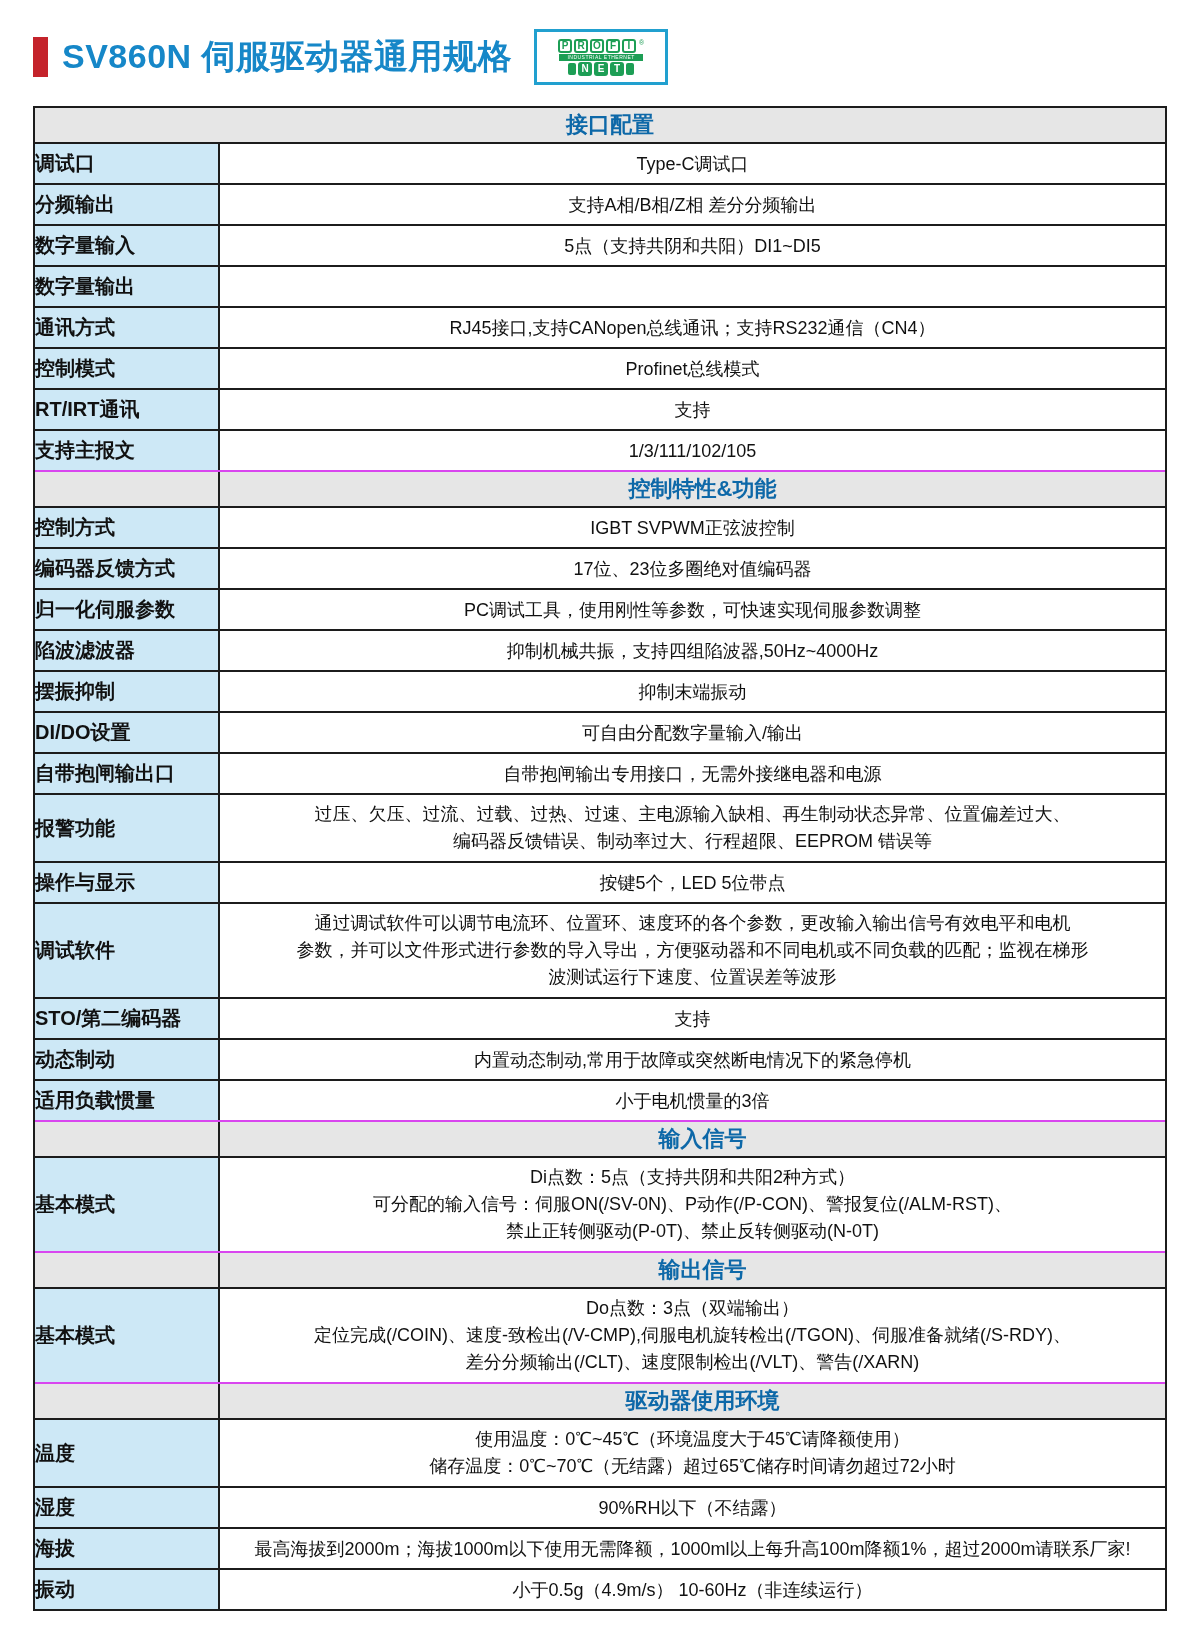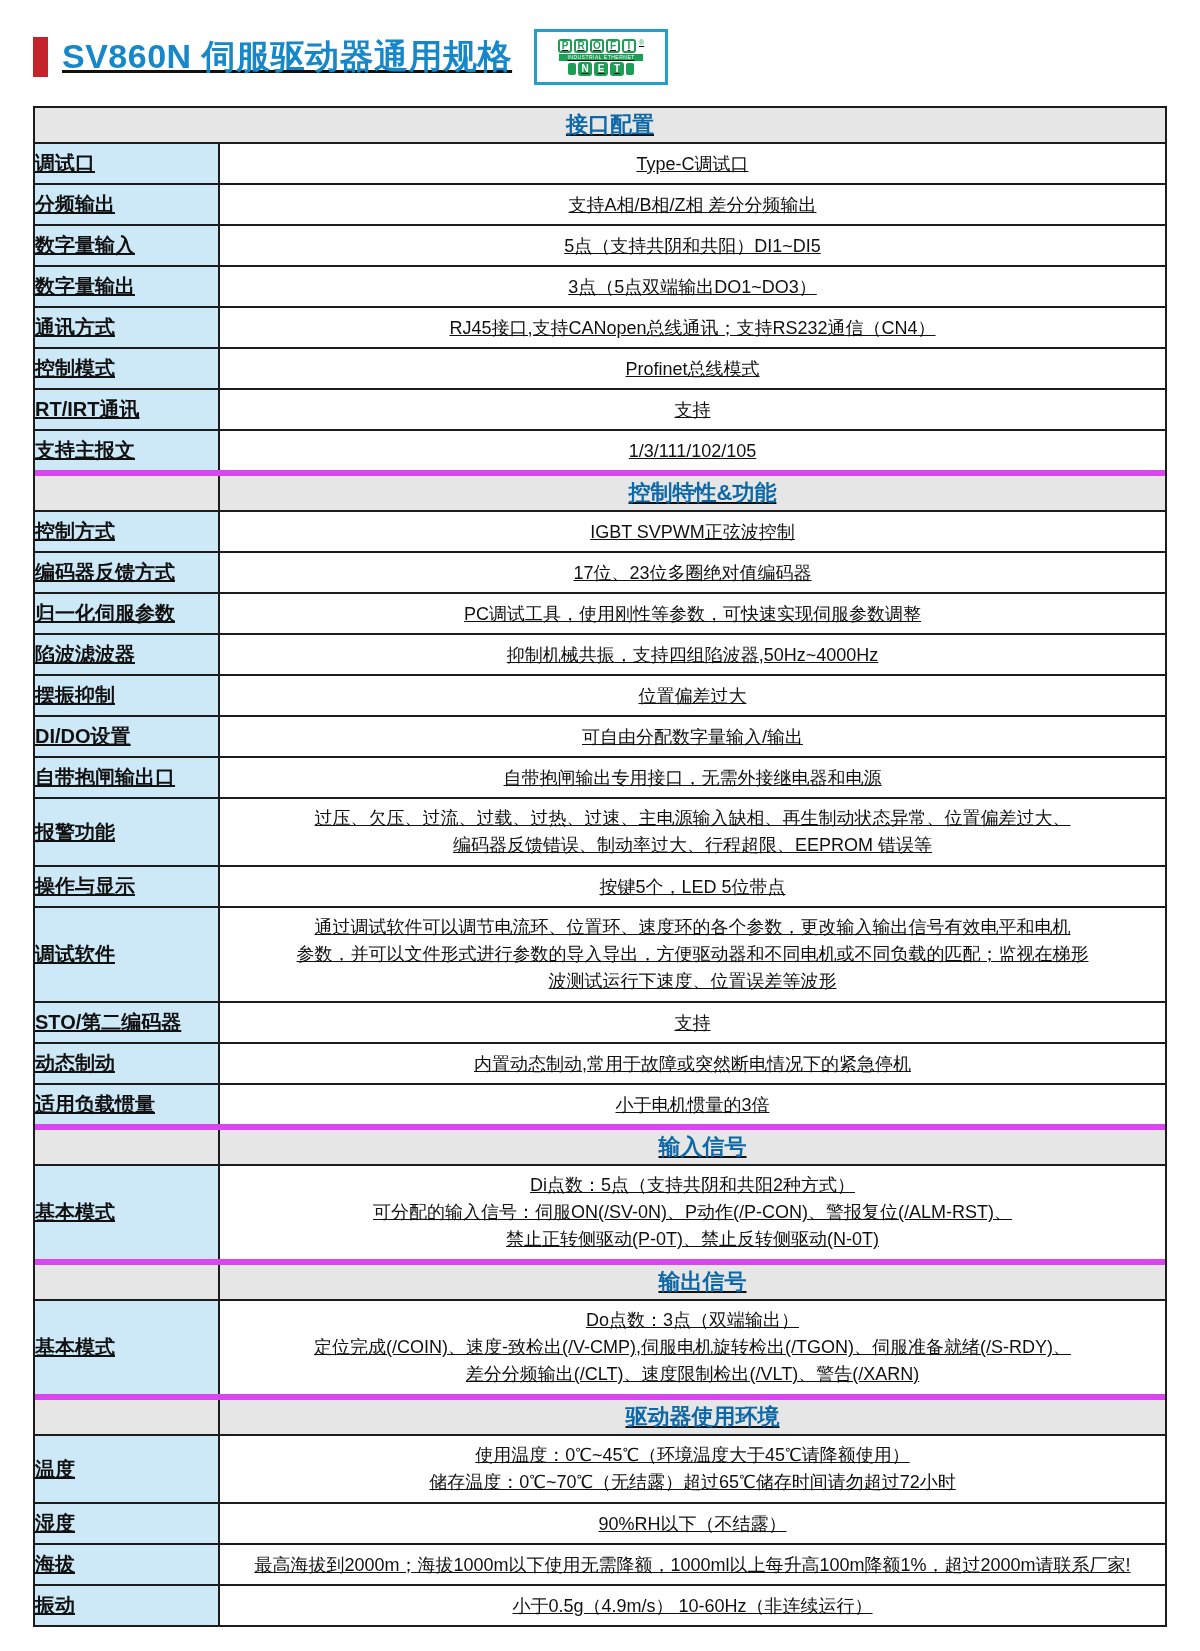--- a/index.html
+++ b/index.html
@@ -2,21 +2,21 @@
 <html><head>
 <meta charset="utf-8">
 <style>
   html,body { margin:0; padding:0; background:#ffffff; }
   body {
     width:1200px; height:1651px;
     font-family:"Liberation Sans", sans-serif;
     color:#111;
     -webkit-font-smoothing:antialiased;
   }
-  .page { padding:26px 33px 0 33px; box-sizing:border-box;text-decoration:underline; }
+  .page { padding:26px 33px 0 33px; box-sizing:border-box; }
 
   
   .header-row { display:flex; align-items:center; margin-bottom:18px; height:62px; }
   .red-bar { width:15px; height:40px; background:#c4232b; margin-right:14px; flex:0 0 auto; }
   .title { margin:0; font-size:34px; font-weight:bold; color:#1687c8; letter-spacing:0.5px; white-space:nowrap; }
 
   
   .logo { margin-left:22px; width:128px; height:50px; border:3px solid #21a0cf; background:#fff;
           display:flex; flex-direction:column; align-items:center; justify-content:center; box-sizing:content-box; }
   .logo-top { display:flex; align-items:flex-start; gap:2px; }
@@ -29,21 +29,21 @@
   .logo-bot { display:flex; align-items:center; gap:2px; }
   .logo-sq { width:8px; height:12px; background:#1d9e55; border-radius:2px; }
   .logo-letter-solid { width:14px; height:14px; background:#1d9e55; border-radius:3px;
           color:#fff; font-weight:bold; font-size:10px; line-height:10px;
           display:flex; align-items:center; justify-content:center; }
 
   
   .spec-table { border:2px solid #1c1c1c; background:#fff; }
   .spec-table > :first-child { border-top:none; }
 
-  .section-row { display:flex; border-top:6px solid #d946ef; min-height:34px; background:#e6e6e6; }
+  .section-row { display:flex; border-top:2px solid #d946ef; min-height:34px; background:#e6e6e6; }
   .section-left { flex:0 0 185px; border-right:2px solid #1c1c1c; box-sizing:border-box; }
   .section-title-cell { flex:1; display:flex; align-items:center; justify-content:center;
           color:#0d68a8; font-weight:bold; font-size:22px;padding-left:20px; }
 
   .row { display:flex; border-top:2px solid #1c1c1c; min-height:39px; background:#fff; }
   .cell-label { flex:0 0 185px; background:#cde8f6; border-right:2px solid #1c1c1c; box-sizing:border-box;
           display:flex; align-items:center; 
           font-size:20px; font-weight:600; color:#111; white-space:nowrap; }
   .cell-value { flex:1; display:flex; flex-direction:column; align-items:center; justify-content:center;
           text-align:center; font-size:18px; color:#111; padding:4px 17px; box-sizing:border-box; }
@@ -97,23 +97,20 @@
         </div>
       </div>
       <div class="row">
         <div class="cell-label">数字量输入</div>
         <div class="cell-value">
           <div class="line">5点（支持共阴和共阳）DI1~DI5</div>
         </div>
       </div>
       <div class="row">
         <div class="cell-label">数字量输出</div>
-        <div class="cell-value">
-          <div class="line">3点（5点双端输出DO1~DO3）</div>
-        </div>
       </div>
       <div class="row">
         <div class="cell-label">通讯方式</div>
         <div class="cell-value">
           <div class="line">RJ45接口,支持CANopen总线通讯；支持RS232通信（CN4）</div>
         </div>
       </div>
       <div class="row">
         <div class="cell-label">控制模式</div>
         <div class="cell-value">
@@ -156,21 +153,21 @@
       </div>
       <div class="row">
         <div class="cell-label">陷波滤波器</div>
         <div class="cell-value">
           <div class="line">抑制机械共振，支持四组陷波器,50Hz~4000Hz</div>
         </div>
       </div>
       <div class="row">
         <div class="cell-label">摆振抑制</div>
         <div class="cell-value">
-          <div class="line">位置偏差过大</div>
+          <div class="line">抑制末端振动</div>
         </div>
       </div>
       <div class="row">
         <div class="cell-label">DI/DO设置</div>
         <div class="cell-value">
           <div class="line">可自由分配数字量输入/输出</div>
         </div>
       </div>
       <div class="row">
         <div class="cell-label">自带抱闸输出口</div>

